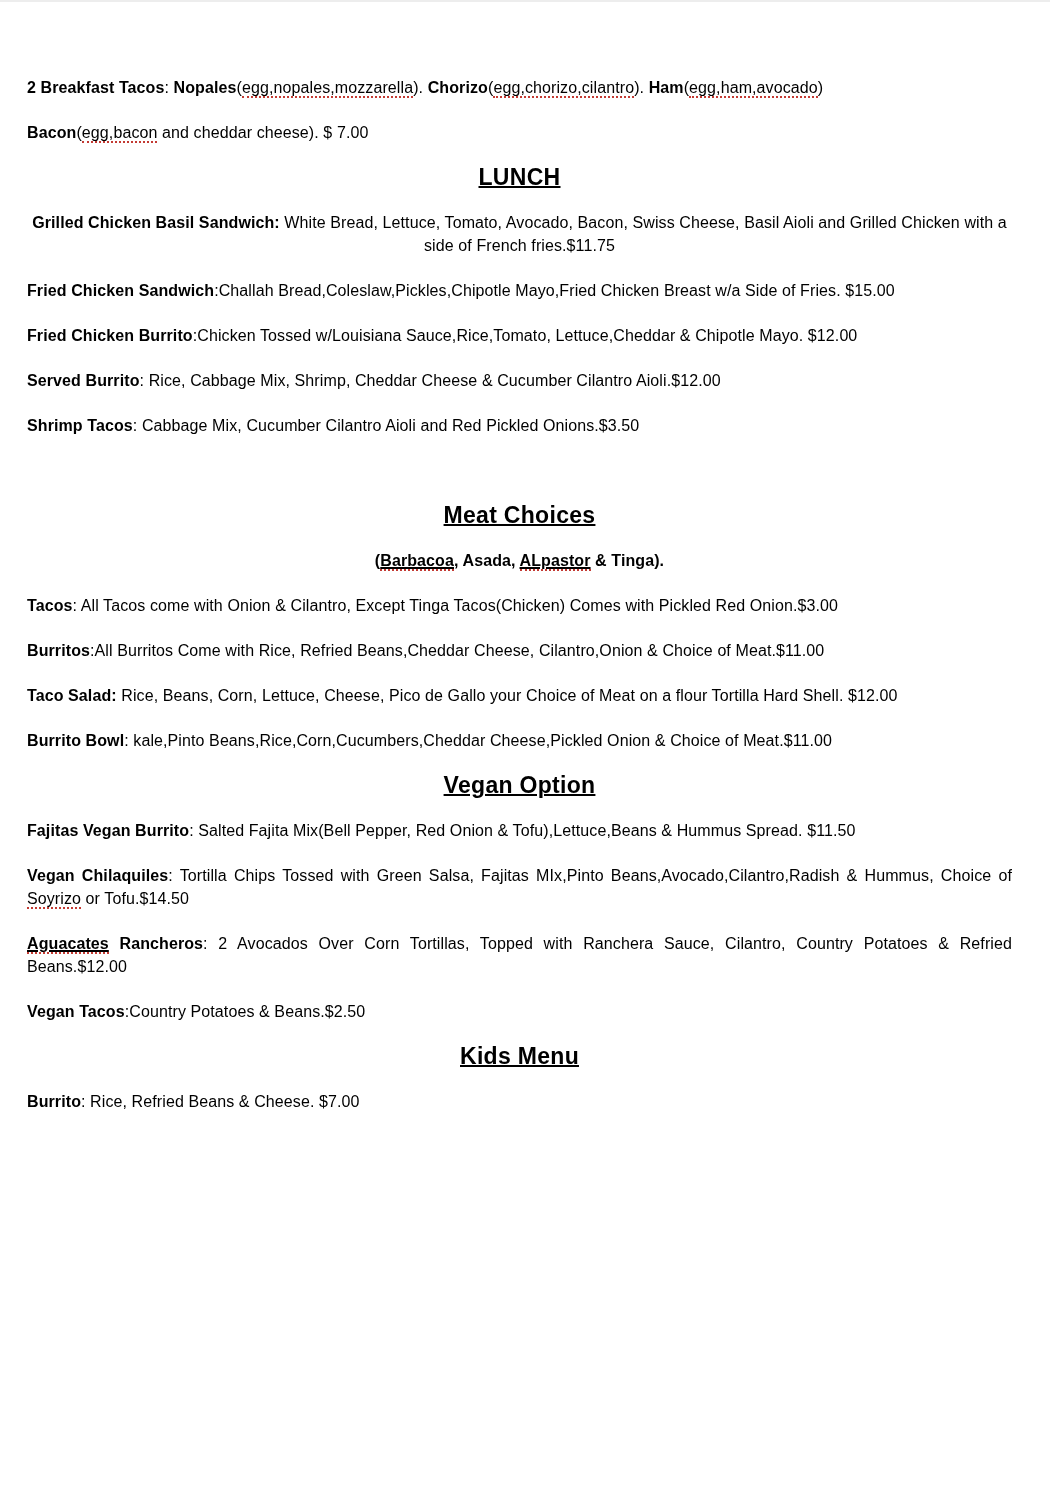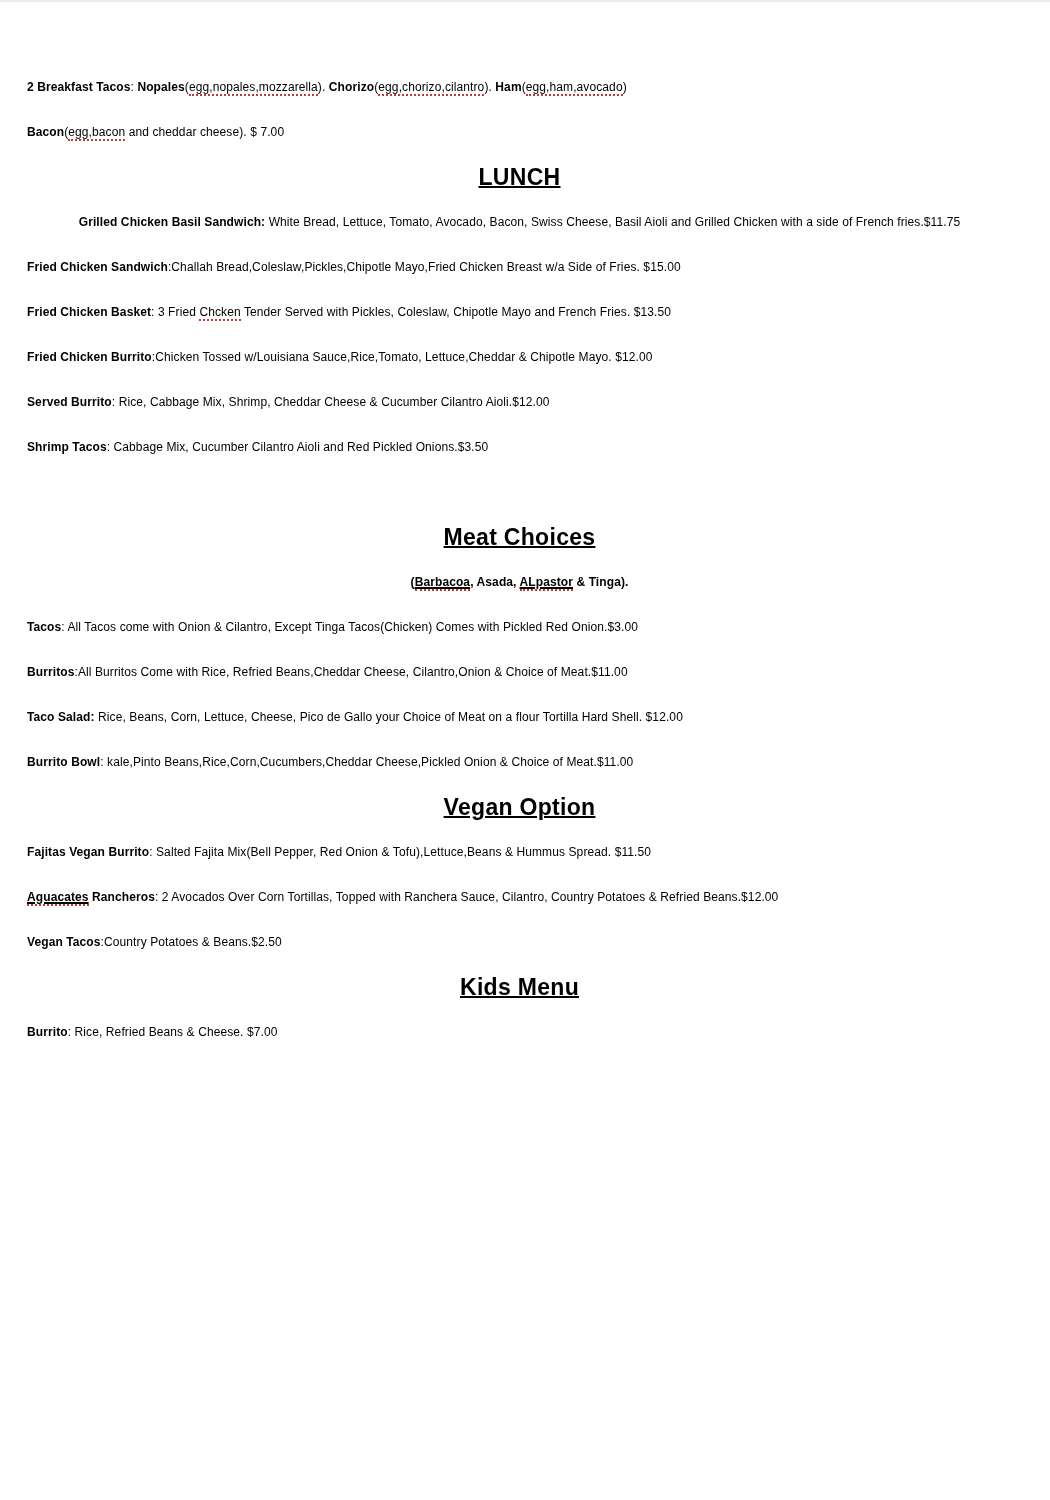--- a/index.html
+++ b/index.html
@@ -15,21 +15,21 @@
     color: #000000;
     box-sizing: border-box;
     border-top: 2px solid #ededed;
     overflow: hidden;
   }
   .page {
     padding: 74px 38px 20px 27px;
   }
   .para {
     margin: 0 0 22px 0;
-    font-size: 12px;
+    font-size: 16px;
     line-height: 23px;
     text-align: justify;
     letter-spacing: 0.1px;
   }
   .para.align-center {
     text-align: center;
   }
   .heading {
     margin: 0 0 22px 0;
     font-size: 23px;
@@ -70,32 +70,32 @@
 </style>
 </head>
 <body>
 
 <main class="page">
     <p class="para"><span class="b">2 Breakfast Tacos</span><span>: </span><span class="b">Nopales</span><span>(</span><span class="sq">egg,nopales,mozzarella</span><span>). </span><span class="b">Chorizo</span><span>(</span><span class="sq">egg,chorizo,cilantro</span><span>). </span><span class="b">Ham</span><span>(</span><span class="sq">egg,ham,avocado</span><span>)</span></p>
     <p class="para"><span class="b">Bacon</span><span>(</span><span class="sq">egg,bacon</span><span> and cheddar cheese). $ 7.00</span></p>
     <div class="heading">LUNCH</div>
     <p class="para align-center"><span class="b">Grilled Chicken Basil Sandwich:</span><span> White Bread, Lettuce, Tomato, Avocado, Bacon, Swiss Cheese, Basil Aioli and Grilled Chicken with a side of French fries.$11.75</span></p>
     <p class="para"><span class="b">Fried Chicken Sandwich</span><span>:Challah Bread,Coleslaw,Pickles,Chipotle Mayo,Fried Chicken Breast w/a Side of Fries. $15.00</span></p>
-    <p class="para"><span class="b">Fried Chicken Basket</span><span>: 3 Fried </span><span class="sq">Chcken</span><span> Tender Served with Pickles, Coleslaw, Chipotle Mayo and French Fries. $13.50</span></p>
     <p class="para"><span class="b">Fried Chicken Burrito</span><span>:Chicken Tossed w/Louisiana Sauce,Rice,Tomato, Lettuce,Cheddar &amp; Chipotle Mayo. $12.00</span></p>
     <p class="para"><span class="b">Served Burrito</span><span>: Rice, Cabbage Mix, Shrimp, Cheddar Cheese &amp; Cucumber Cilantro Aioli.$12.00</span></p>
     <p class="para"><span class="b">Shrimp Tacos</span><span>: Cabbage Mix, Cucumber Cilantro Aioli and Red Pickled Onions.$3.50</span></p>
     <div class="gap"></div>
     <div class="heading">Meat Choices</div>
     <p class="para align-center"><span class="b">(</span><span class="b u sq">Barbacoa</span><span class="b">, Asada, </span><span class="b u sq">ALpastor</span><span class="b"> &amp; Tinga).</span></p>
     <p class="para"><span class="b">Tacos</span><span>: All Tacos come with Onion &amp; Cilantro, Except Tinga Tacos(Chicken) Comes with Pickled Red Onion.$3.00</span></p>
     <p class="para"><span class="b">Burritos</span><span>:All Burritos Come with Rice, Refried Beans,Cheddar Cheese, Cilantro,Onion &amp; Choice of Meat.$11.00</span></p>
     <p class="para"><span class="b">Taco Salad:</span><span> Rice, Beans, Corn, Lettuce, Cheese, Pico de Gallo your Choice of Meat on a flour Tortilla Hard Shell. $12.00</span></p>
     <p class="para"><span class="b">Burrito Bowl</span><span>: kale,Pinto Beans,Rice,Corn,Cucumbers,Cheddar Cheese,Pickled Onion &amp; Choice of Meat.$11.00</span></p>
     <div class="heading">Vegan Option</div>
     <p class="para"><span class="b">Fajitas Vegan Burrito</span><span>: Salted Fajita Mix(Bell Pepper, Red Onion &amp; Tofu),Lettuce,Beans &amp; Hummus Spread. $11.50</span></p>
+    <p class="para"><span class="b">Vegan Chilaquiles</span><span>: Tortilla Chips Tossed with Green Salsa, Fajitas MIx,Pinto Beans,Avocado,Cilantro,Radish &amp; Hummus, Choice of </span><span class="sq">Soyrizo</span><span> or Tofu.$14.50</span></p>
     <p class="para"><span class="b u sq">Aguacates</span><span class="b"> Rancheros</span><span>: 2 Avocados Over Corn Tortillas, Topped with Ranchera Sauce, Cilantro, Country Potatoes &amp; Refried Beans.$12.00</span></p>
     <p class="para"><span class="b">Vegan Tacos</span><span>:Country Potatoes &amp; Beans.$2.50</span></p>
     <div class="heading">Kids Menu</div>
     <div class="columns">
       <p class="para col-left"><span class="b">Burrito</span><span>: Rice, Refried Beans &amp; Cheese. $7.00</span></p>
     </div>
   </main>
 
 </body></html>

